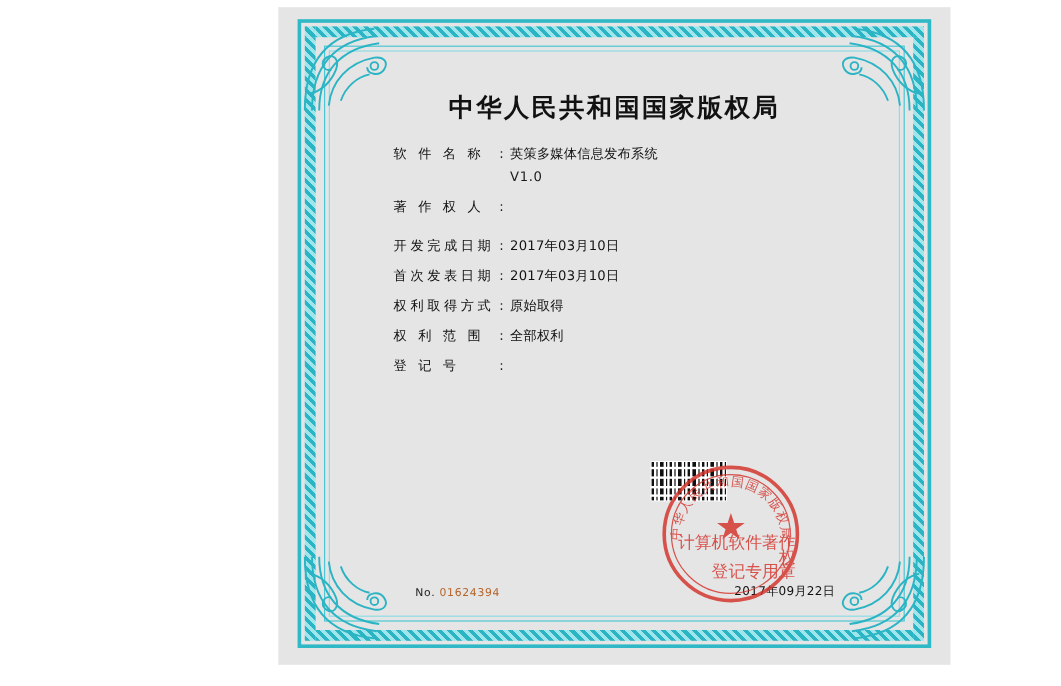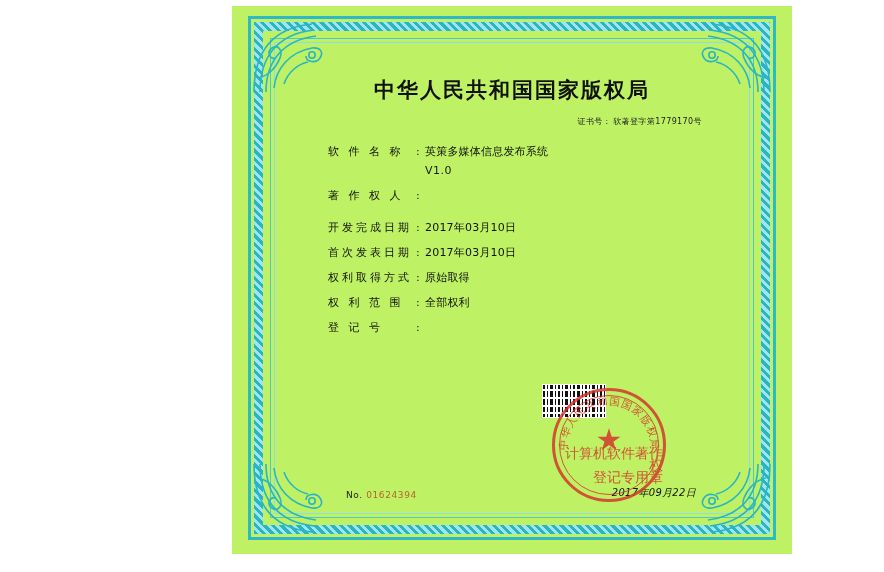--- a/index.html
+++ b/index.html
@@ -14,21 +14,21 @@
     overflow: hidden;
   }
 
   
   #certificate {
     position: absolute;
     left: 232px;
     top: 6px;
     width: 560px;
     height: 548px;
-    background: #bef264;
+    background: #e5e5e5;
     box-sizing: border-box;
   }
 
   
   #page-bg {
     position: absolute;
     left: 232px;
     top: 6px;
     width: 560px;
     height: 548px;
@@ -193,21 +193,20 @@
     letter-spacing: 0.6px;
   }
   #serial .no { color: #222; }
   #issue-date {
     position: absolute;
     right: 48px;
     bottom: 8px;
     font-size: 10px;
     color: #111;
     letter-spacing: 0.3px;
-    font-style: italic;
   }
 
   
   #seal {
     position: absolute;
     right: 78px;
     bottom: 6px;
     width: 108px;
     height: 108px;
     border-radius: 50%;
@@ -307,23 +306,20 @@
       <path d="M34 66 C38 54 48 46 58 44"></path>
       <circle cx="62" cy="37" r="3.2"></circle>
       <path d="M8 60 C18 58 26 50 30 40 C33 32 28 26 22 30 C16 34 20 42 26 40"></path>
     </g>
   </svg>
 
   <div id="content">
 
     <div id="authority">中华人民共和国国家版权局</div>
 
-    <div id="cert-number-line">
-      <span class="lbl">证书号：</span><span>软著登字第1779170号</span>
-    </div>
 
     <div class="fields">
 
       <div class="row">
         <span class="label">软 件 名 称</span>
         <span class="colon">:</span>
         <span class="value">英策多媒体信息发布系统</span>
       </div>
       <div class="subvalue">V1.0</div>
 

